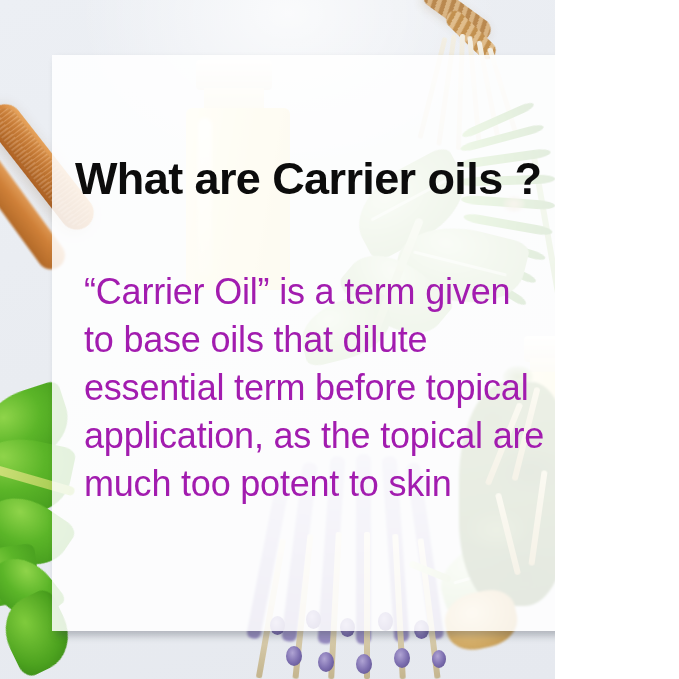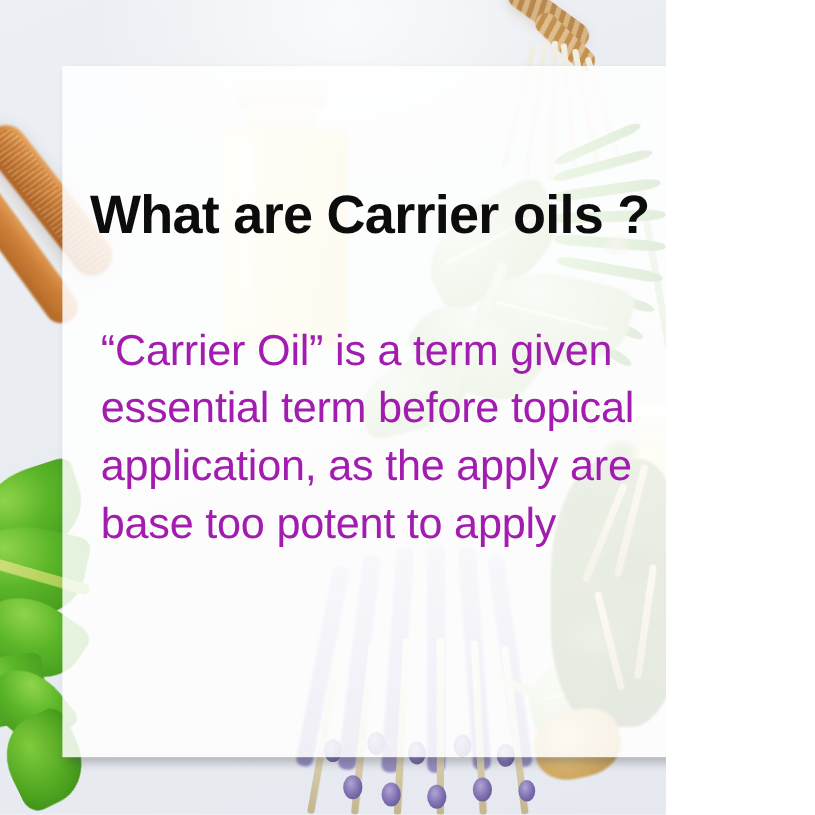--- a/index.html
+++ b/index.html
@@ -321,20 +321,21 @@
     <div class="el thyme-knot"></div>
     <div class="el" style="right:22px; top:366px; width:30px; height:22px; background:radial-gradient(ellipse,#7fa051,rgba(127,160,81,0)); border-radius:50%; filter:blur(1px);"></div>
   </div>
 
   <div class="card">
 
     <h1 class="title">What are Carrier oils ?</h1>
 
     <div class="body-copy">
       <span class="ln">“Carrier Oil” is a term given</span>
+      <span class="ln">to base oils that dilute</span>
       <span class="ln">essential term before topical</span>
-      <span class="ln">application, as the apply are</span>
-      <span class="ln">base too potent to apply</span>
+      <span class="ln">application, as the topical are</span>
+      <span class="ln">much too potent to skin</span>
     </div>
 
   </div>
 
 </div>
 
 </body></html>

